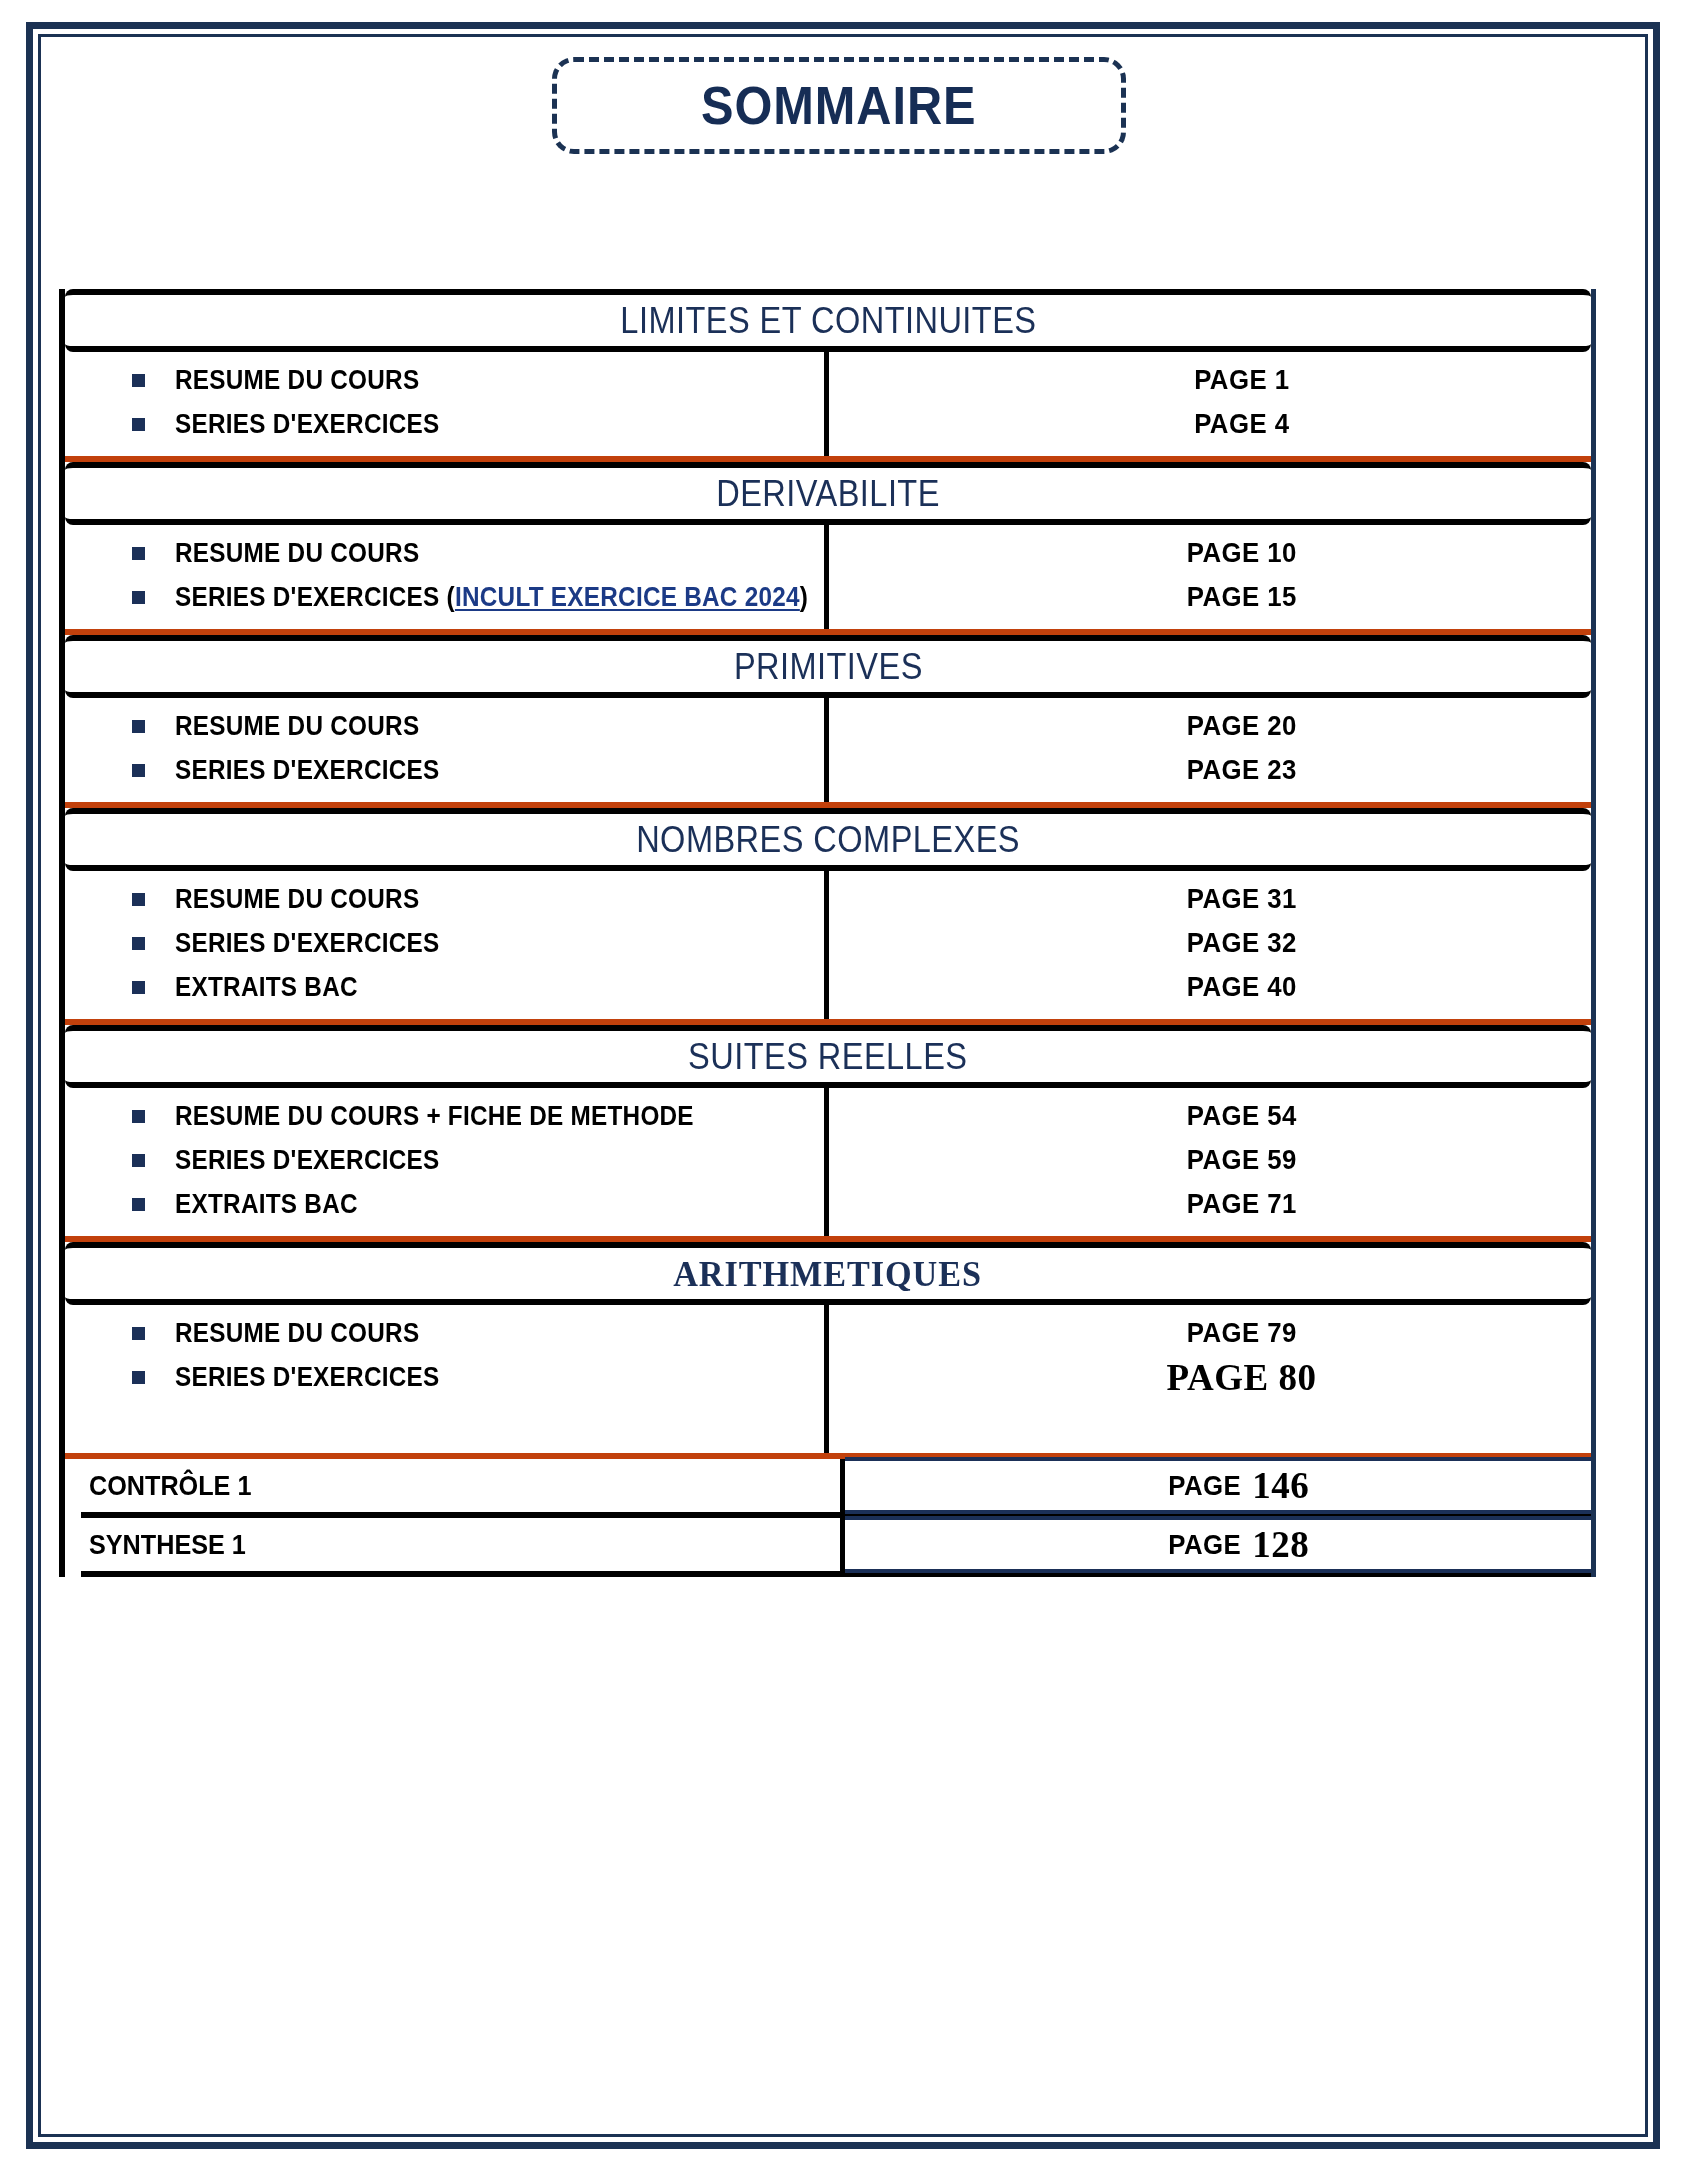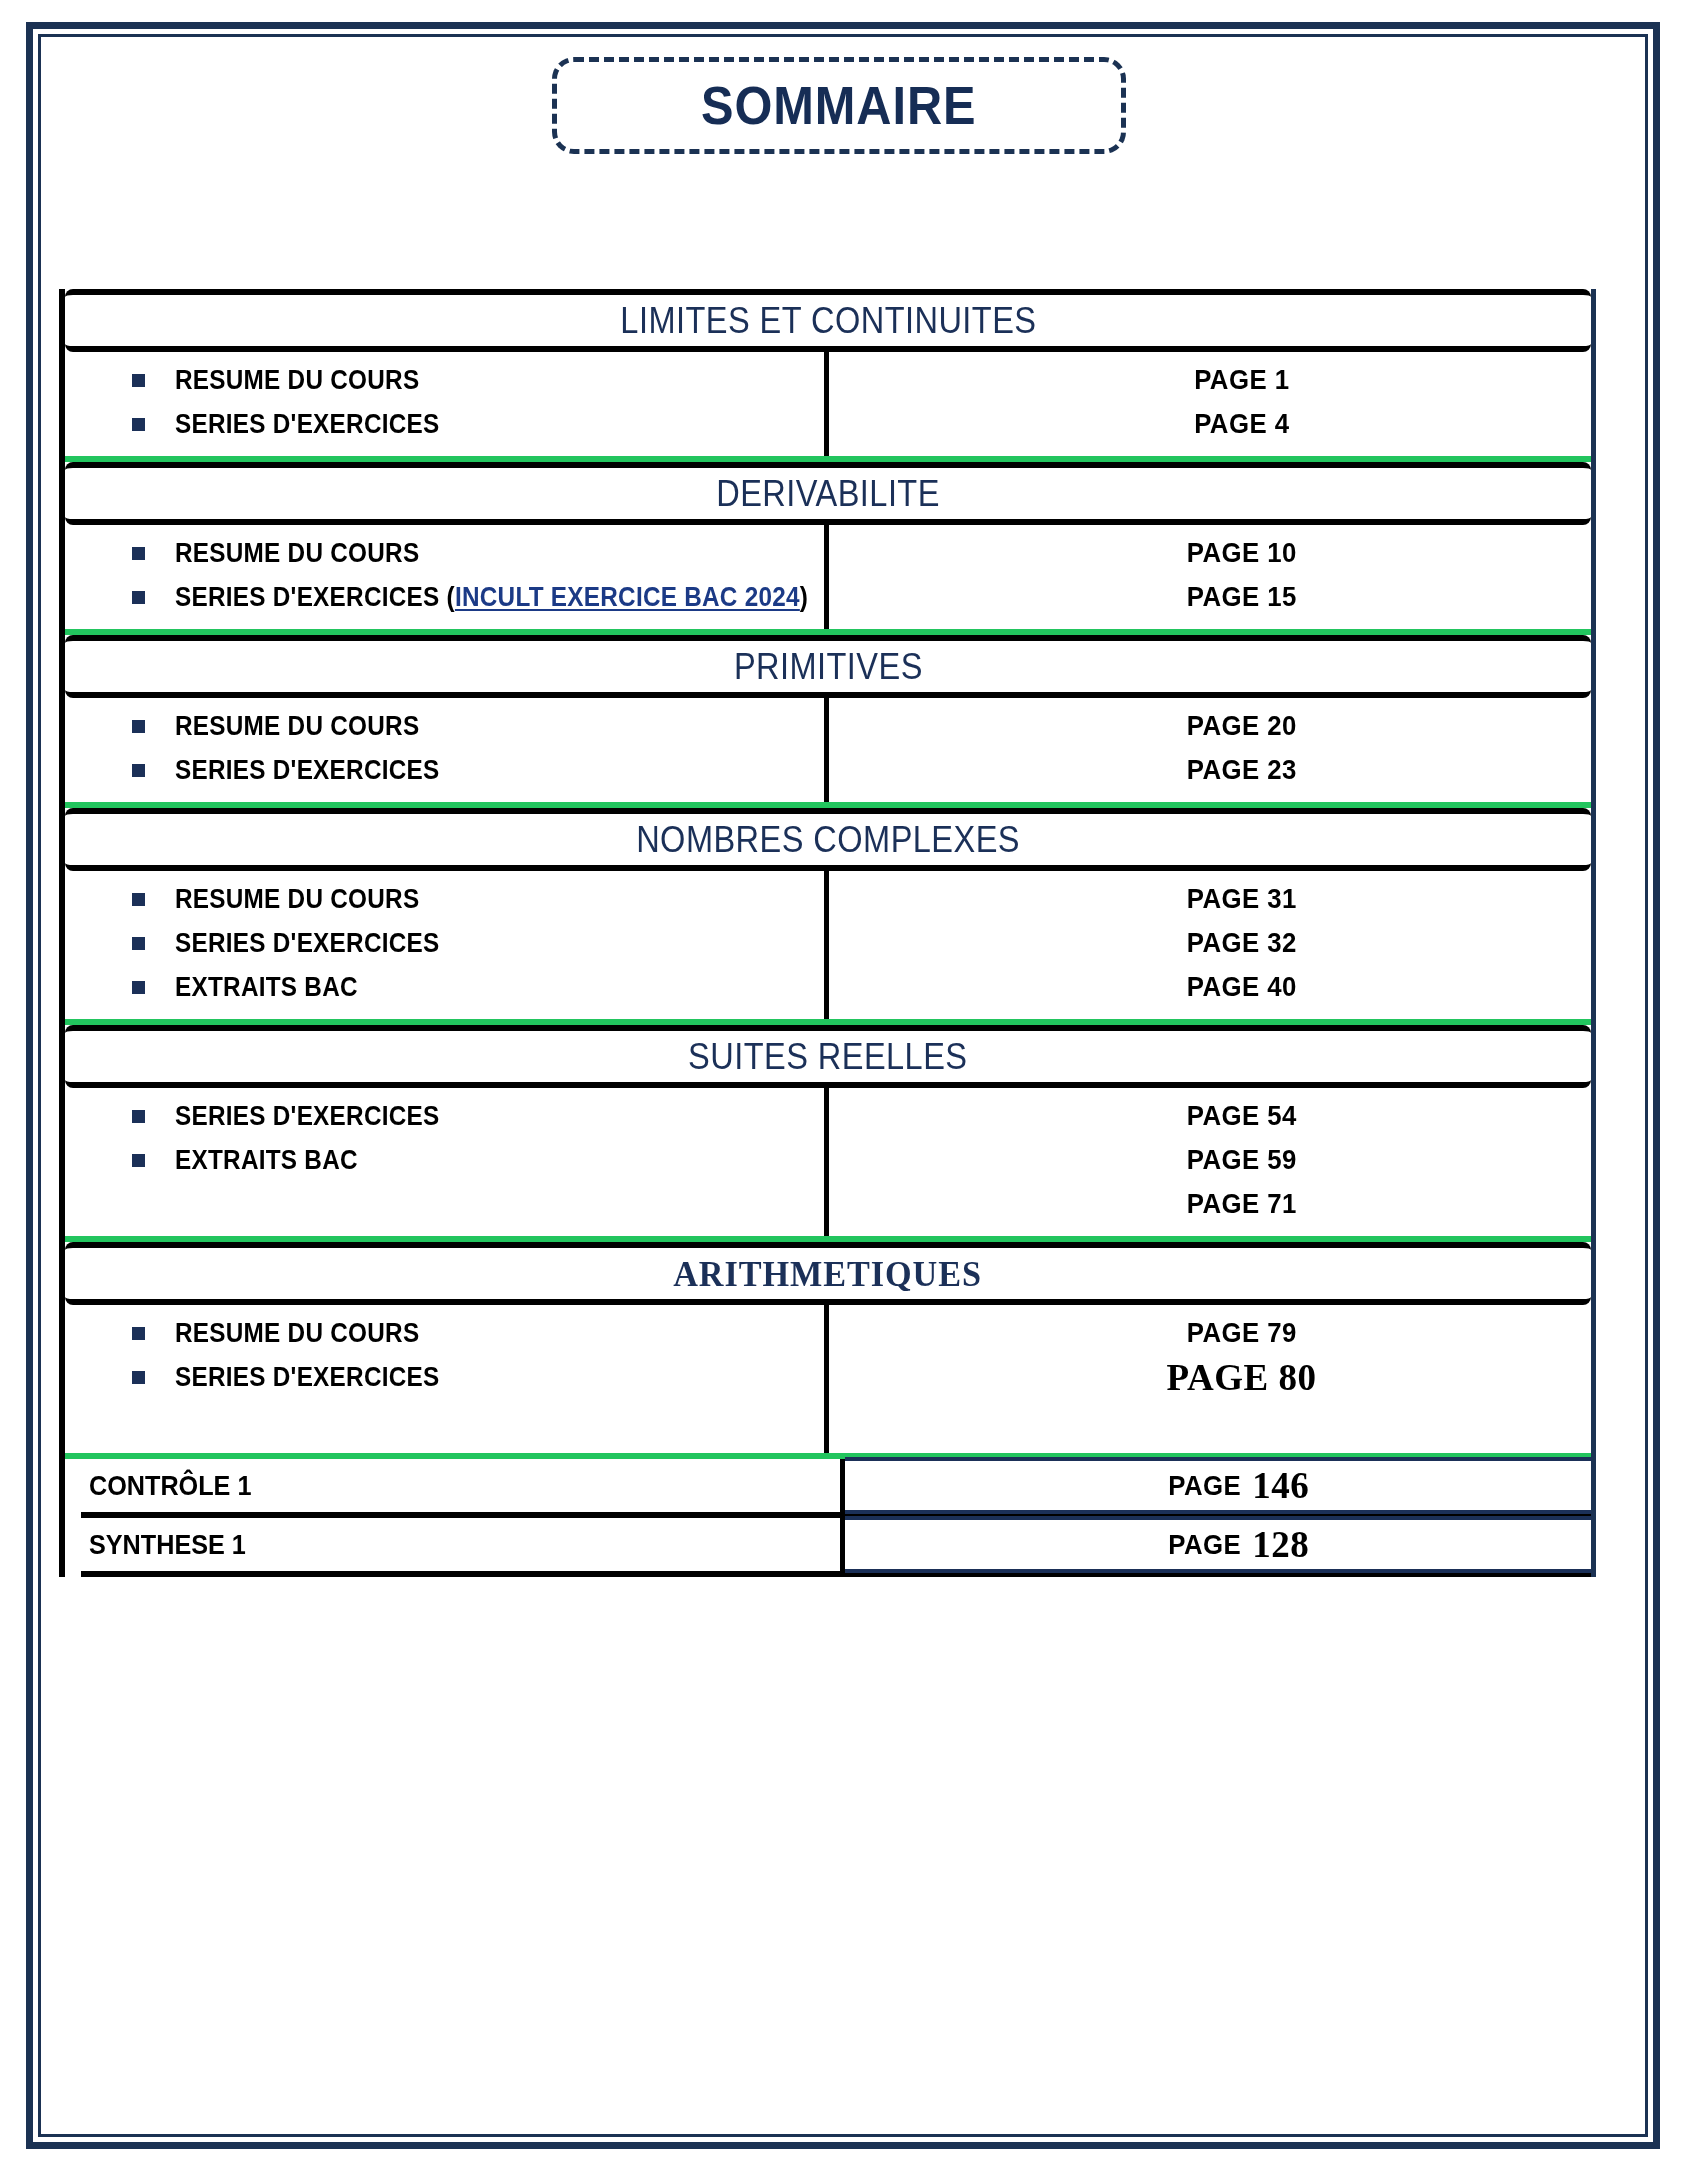--- a/index.html
+++ b/index.html
@@ -92,21 +92,21 @@
   .section-head.serif .section-head-label {
     font-family: "Liberation Serif", serif;
     font-weight: bold;
     font-size: 36px;
     letter-spacing: 1px;
     transform: scaleX(0.95);
   }
 
   .items-block {
     display: flex;
-    border-bottom: 6px solid #22c55e;
+    border-bottom: 6px solid #c2410c;
     gap: 47px;
   }
   .items-left {
     width: 764px;
     box-sizing: border-box;
     border-right: 5px solid #000000;
     padding: 6px 0 10px 0;
   }
   .items-right {
     flex: 1;
@@ -315,20 +315,24 @@
           </div>
         </div>
       </div>
       <div class="section-head">
         <div class="section-head-label">SUITES REELLES</div>
       </div>
       <div class="items-block">
         <div class="items-left">
           <div class="item-line">
             <span class="bullet"></span>
+            <span class="item-label">RESUME DU COURS + FICHE DE METHODE</span>
+          </div>
+          <div class="item-line">
+            <span class="bullet"></span>
             <span class="item-label">SERIES D'EXERCICES</span>
           </div>
           <div class="item-line">
             <span class="bullet"></span>
             <span class="item-label">EXTRAITS BAC</span>
           </div>
         </div>
         <div class="items-right">
           <div class="page-line">
             <span class="page-label">PAGE 54</span>

